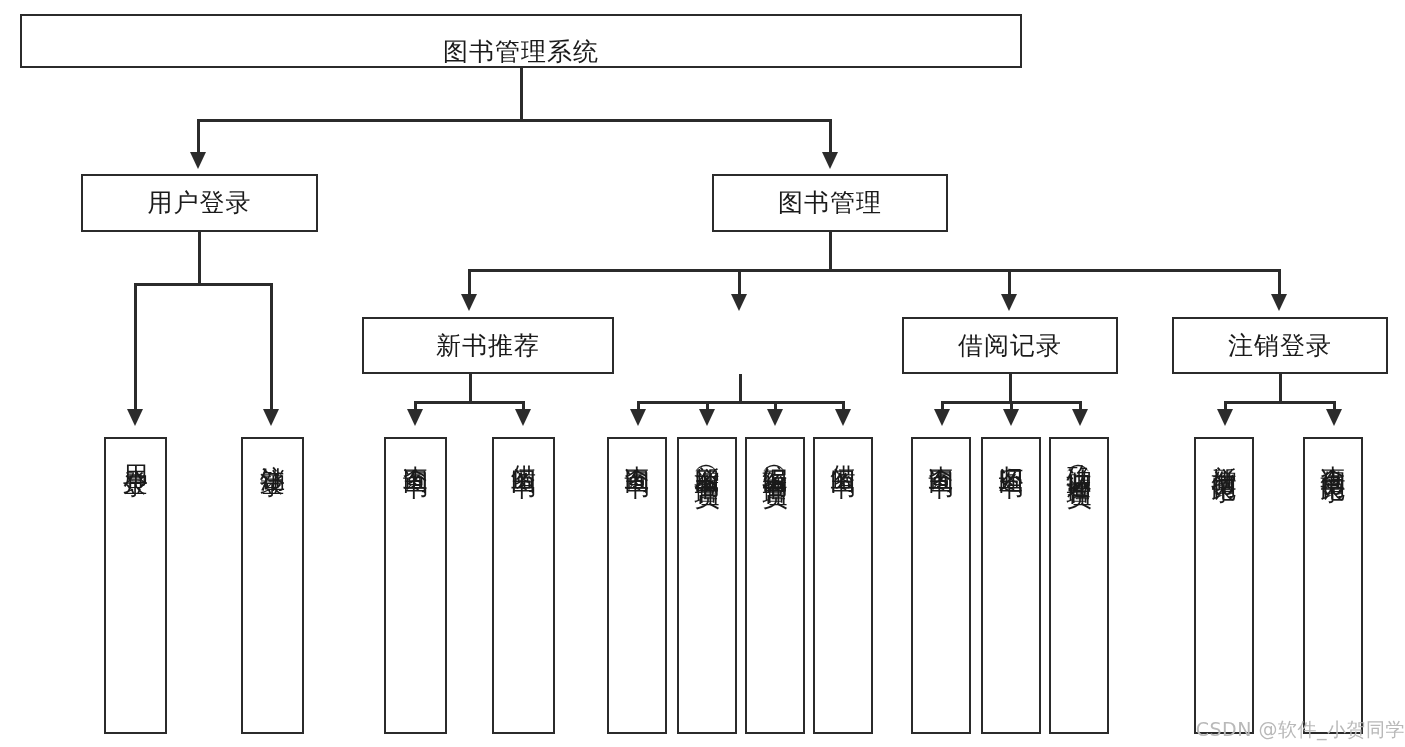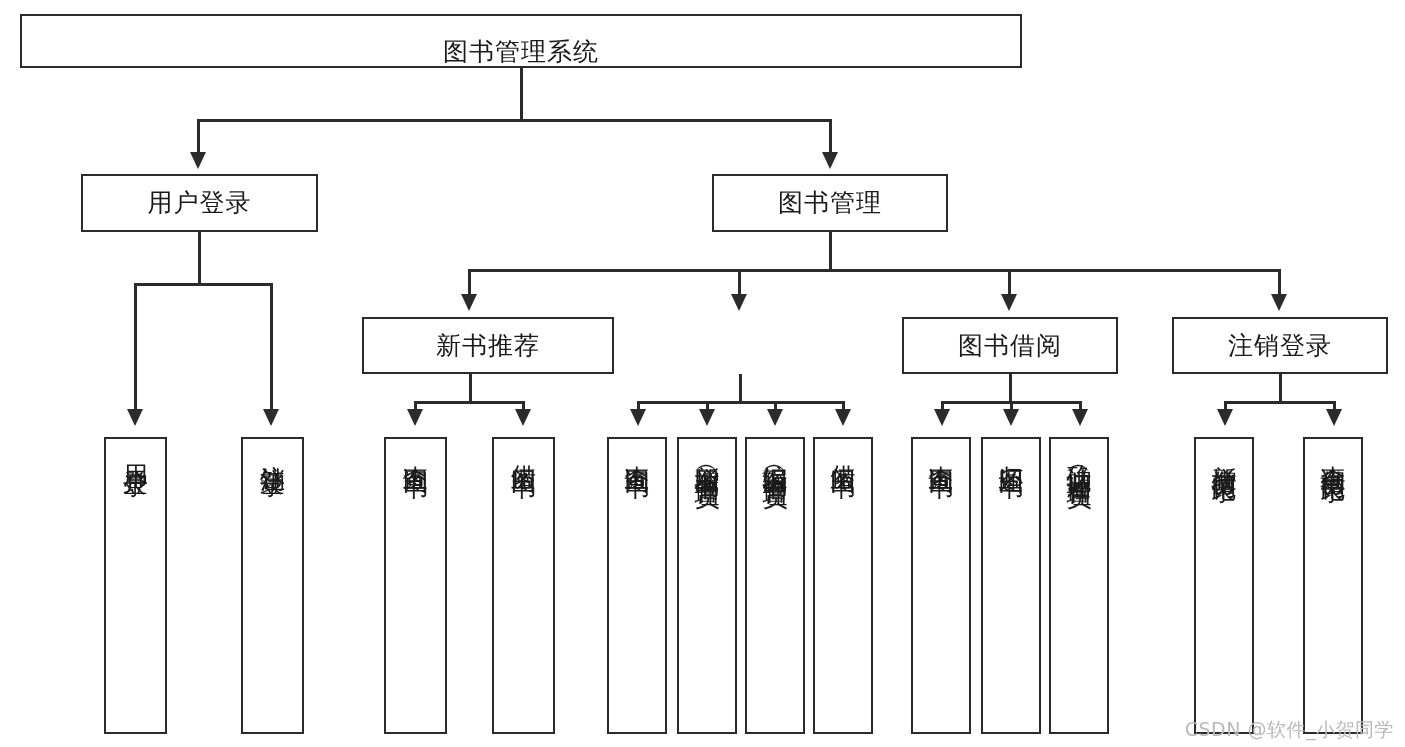--- a/index.html
+++ b/index.html
@@ -62,21 +62,21 @@
   .arrow{
     position:absolute;
     width:0;height:0;
     border-left:8px solid transparent;
     border-right:8px solid transparent;
     border-top:17px solid #2b2b2b;
   }
   
   #watermark{
     position:absolute;
-    right:11px;
+    right:0;
     bottom:4px;
     font-size:19px;
     color:#b9b9b9;
     letter-spacing:0.5px;
     white-space:nowrap;
     user-select:none;
   }
 </style>
 </head>
 <body>
@@ -120,21 +120,21 @@
   <div class="arrow" style="left:731px;top:294px;"></div>
   <div class="edge vline" style="left:1008px;top:269px;height:29px;"></div>
   <div class="arrow" style="left:1001px;top:294px;"></div>
   <div class="edge vline" style="left:1278px;top:269px;height:29px;"></div>
   <div class="arrow" style="left:1271px;top:294px;"></div>
 
   <div class="node horiz" style="left:362px;top:317px;width:252px;height:57px;">
     <span class="lbl">新书推荐</span>
   </div>
   <div class="node horiz" style="left:902px;top:317px;width:216px;height:57px;">
-    <span class="lbl">图书借阅</span>
+    <span class="lbl">借阅记录</span>
   </div>
   <div class="node horiz" style="left:1172px;top:317px;width:216px;height:57px;">
     <span class="lbl">注销登录</span>
   </div>
 
   <div class="edge vline" style="left:469px;top:374px;height:29px;"></div>
   <div class="edge hline" style="left:414px;top:401px;width:110px;height:2.5px;"></div>
   <div class="edge vline" style="left:414px;top:401px;height:12px;"></div>
   <div class="arrow" style="left:407px;top:409px;"></div>
   <div class="edge vline" style="left:522px;top:401px;height:12px;"></div>

